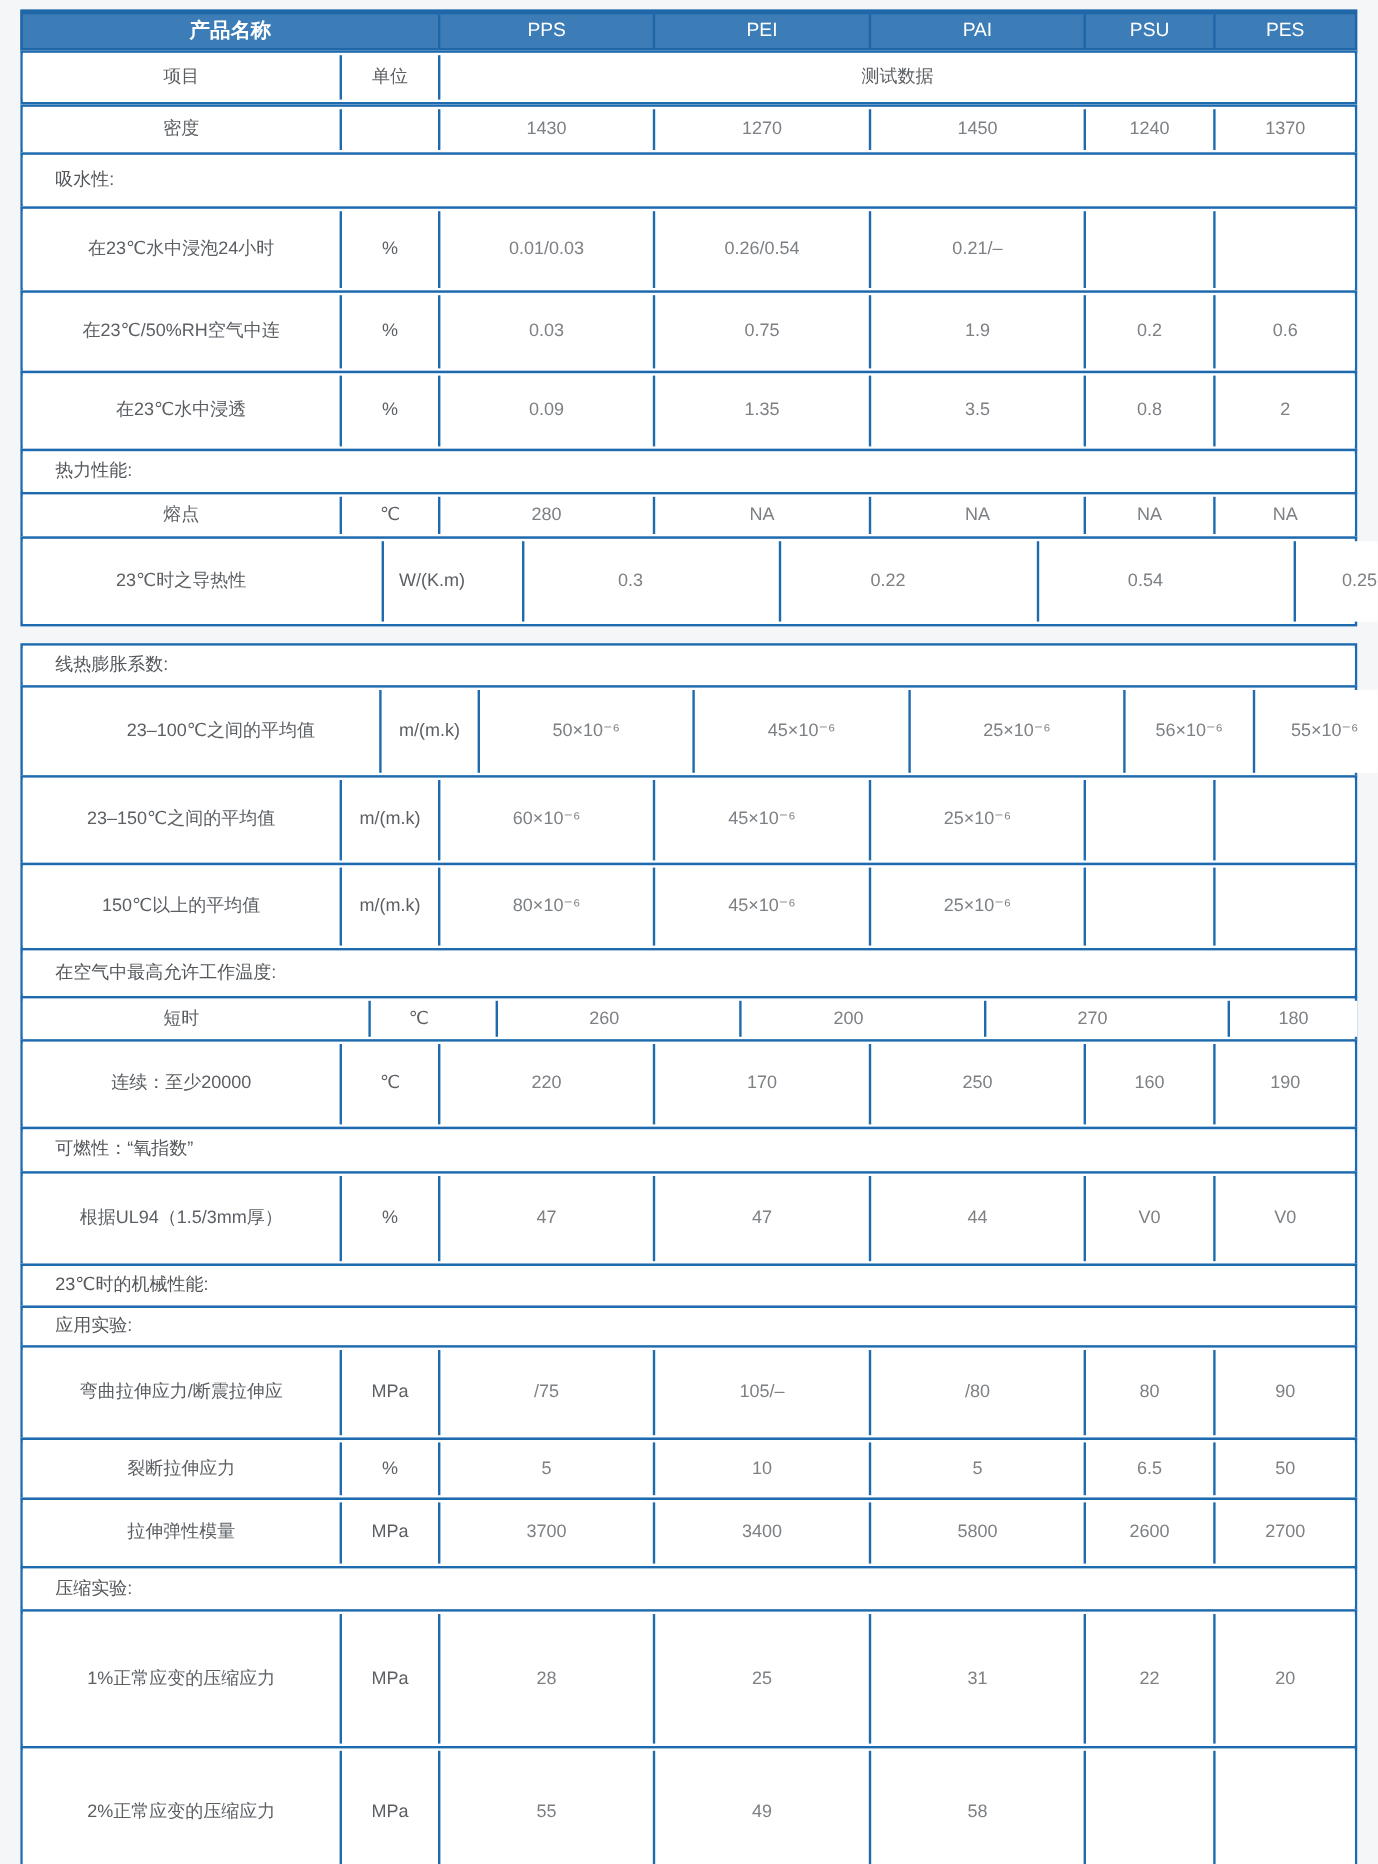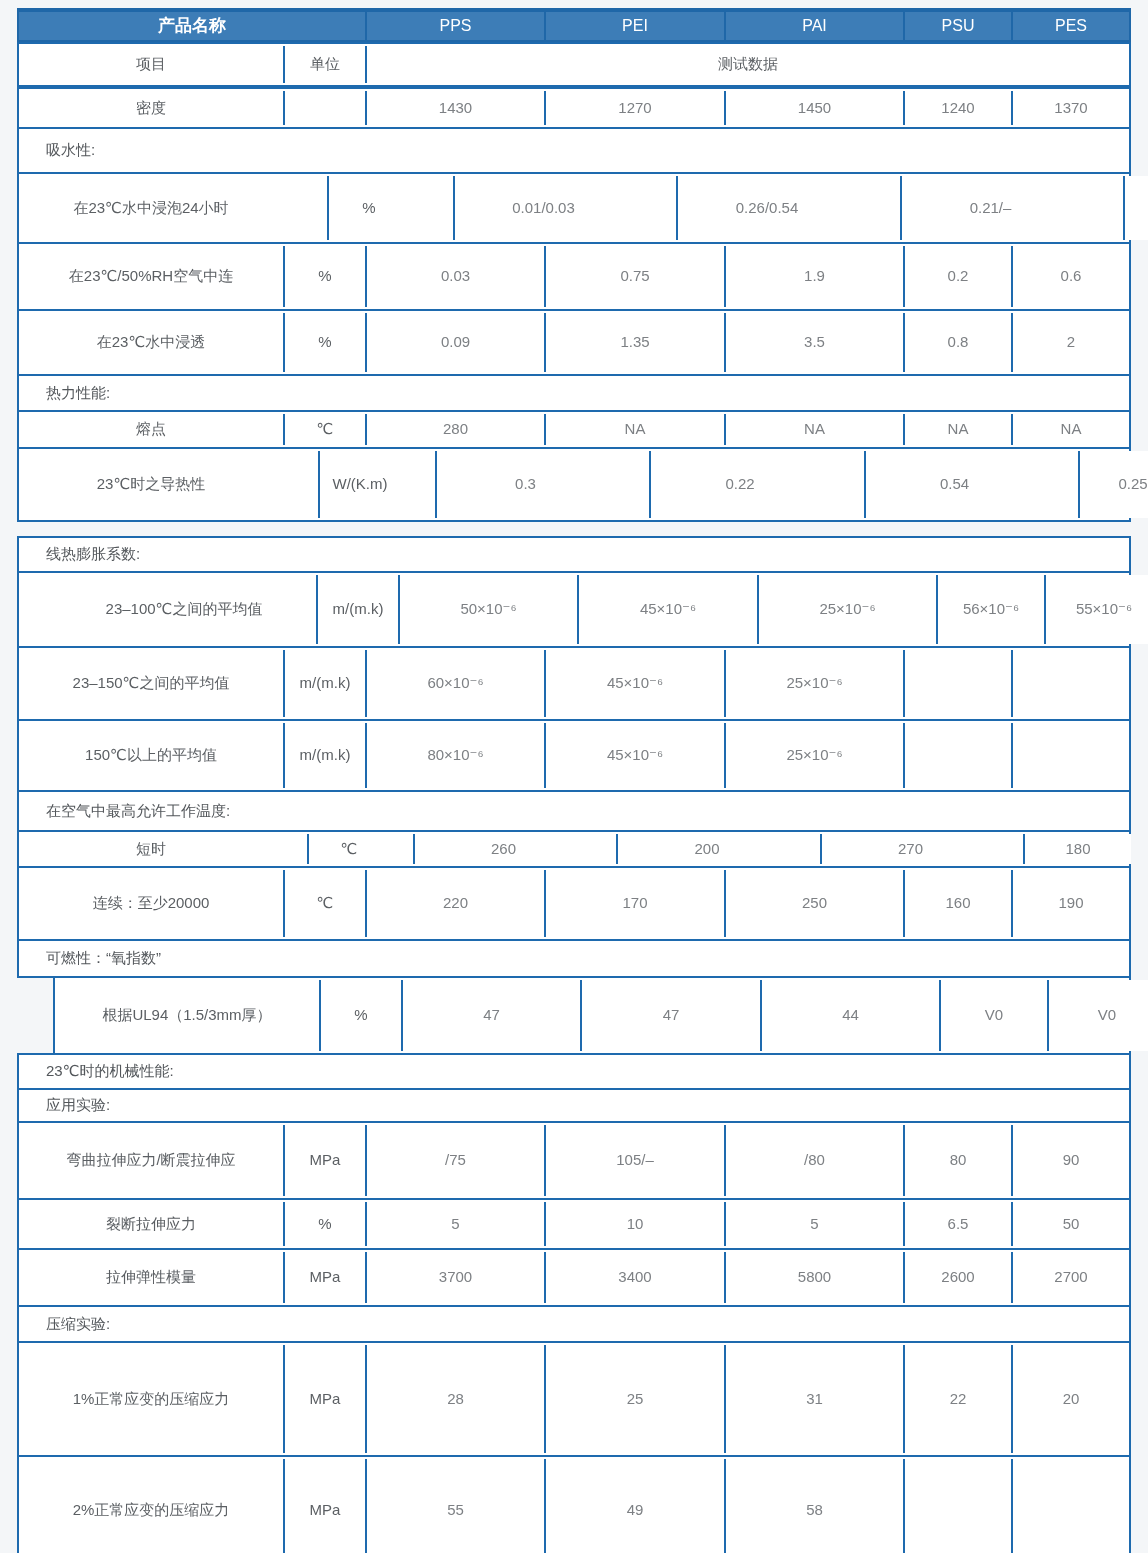--- a/index.html
+++ b/index.html
@@ -97,21 +97,21 @@
         <div class="cell unit-cell"></div>
         <div class="cell value-cell">1430</div>
         <div class="cell value-cell">1270</div>
         <div class="cell value-cell">1450</div>
         <div class="cell value-cell">1240</div>
         <div class="cell value-cell">1370</div>
       </div>
       <div class="row section-row" style="min-height: 47px;">
         <div class="cell section-cell">吸水性:</div>
       </div>
-      <div class="row data-row" style="min-height: 72px; gap: 44px;">
+      <div class="row data-row" style="min-height: 72px;">
         <div class="cell label-cell">在23℃水中浸泡24小时</div>
         <div class="cell unit-cell">%</div>
         <div class="cell value-cell">0.01/0.03</div>
         <div class="cell value-cell">0.26/0.54</div>
         <div class="cell value-cell">0.21/–</div>
         <div class="cell value-cell"></div>
         <div class="cell value-cell"></div>
       </div>
       <div class="row data-row" style="min-height: 69px;">
         <div class="cell label-cell">在23℃/50%RH空气中连</div>
@@ -199,21 +199,21 @@
         <div class="cell unit-cell">℃</div>
         <div class="cell value-cell">220</div>
         <div class="cell value-cell">170</div>
         <div class="cell value-cell">250</div>
         <div class="cell value-cell">160</div>
         <div class="cell value-cell">190</div>
       </div>
       <div class="row section-row" style="min-height: 39px;">
         <div class="cell section-cell">可燃性：“氧指数”</div>
       </div>
-      <div class="row data-row" style="min-height: 79px; margin-left: 36px;">
+      <div class="row data-row" style="min-height: 79px;">
         <div class="cell label-cell">根据UL94（1.5/3mm厚）</div>
         <div class="cell unit-cell">%</div>
         <div class="cell value-cell">47</div>
         <div class="cell value-cell">47</div>
         <div class="cell value-cell">44</div>
         <div class="cell value-cell">V0</div>
         <div class="cell value-cell">V0</div>
       </div>
       <div class="row section-row" style="min-height: 37px;">
         <div class="cell section-cell">23℃时的机械性能:</div>

